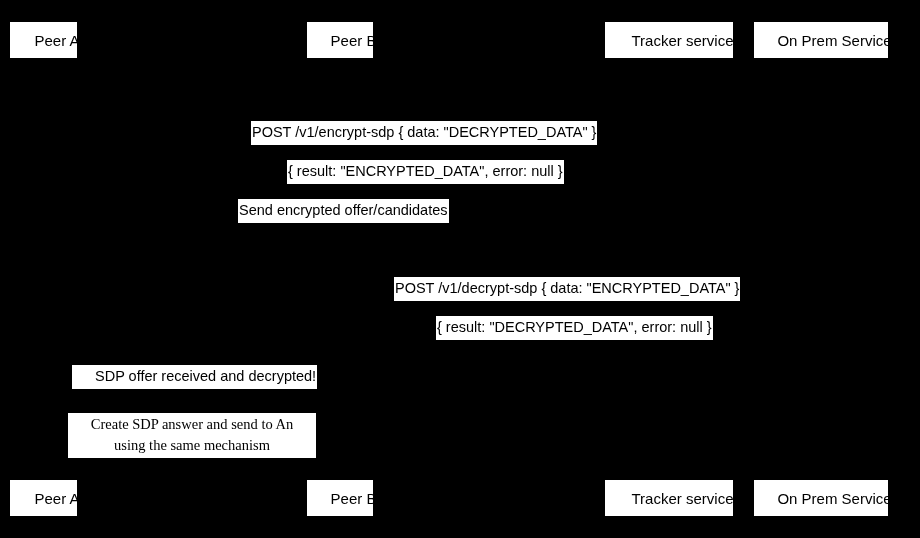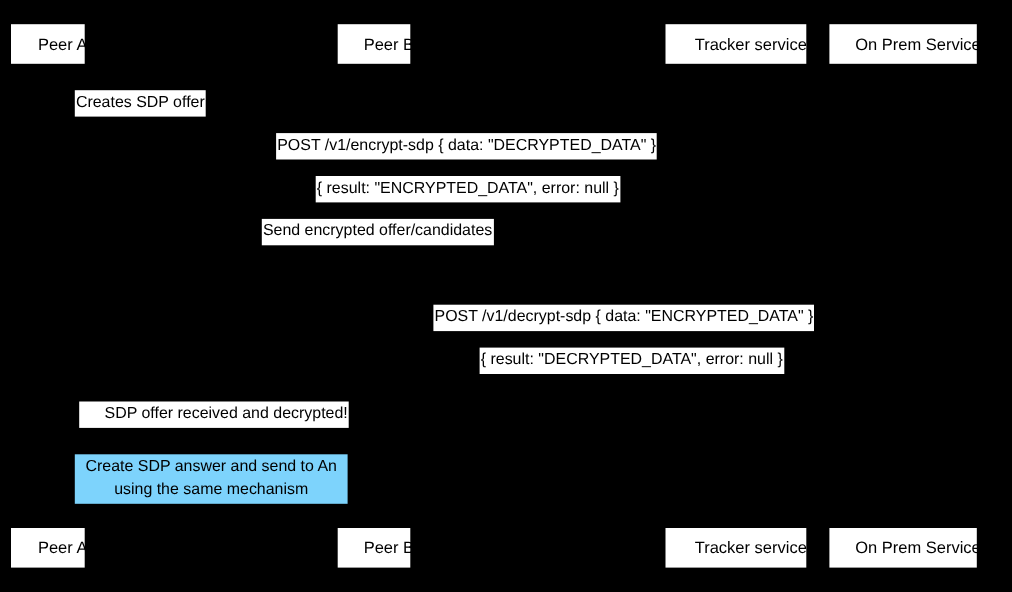--- a/index.html
+++ b/index.html
@@ -35,28 +35,29 @@
     color: #000000;
     font-size: 14.5px;
     line-height: 21px;
     white-space: nowrap;
     box-sizing: border-box;
     padding: 1px 1px 2px 1px;
     text-align: center;
   }
   .note-label {
     position: absolute;
-    background: #7dd3fc;
+    background: #ffffff;
     color: #000000;
     font-size: 14.5px;
     line-height: 21px;
     box-sizing: border-box;
     padding: 1px 1px 2px 1px;
     text-align: center;
     white-space: pre-line;
+    font-family: Liberation Serif, serif;
   }
   .lifeline {
     position: absolute;
     width: 1px;
     background: #000000;
   }
 </style>
 </head>
 <body>
 
@@ -73,21 +74,20 @@
   <div class="lifeline-box" style="left:307px; top:22px; width:66px; height:36px;">
     <span>Peer B</span>
   </div>
   <div class="lifeline-box" style="left:605px; top:22px; width:128px; height:36px;">
     <span>Tracker service</span>
   </div>
   <div class="lifeline-box" style="left:754px; top:22px; width:134px; height:36px;">
     <span>On Prem Service</span>
   </div>
 
-  <div class="msg-label" style="left:68px; top:82px;">Creates SDP offer</div>
 
   <div class="msg-label" style="left:251px; top:121px;">POST /v1/encrypt-sdp { data: "DECRYPTED_DATA" }</div>
 
   <div class="msg-label" style="left:287px; top:160px;">{ result: "ENCRYPTED_DATA", error: null }</div>
 
   <div class="msg-label" style="left:238px; top:199px;">Send encrypted offer/candidates</div>
 
 
   <div class="msg-label" style="left:394px; top:277px;">POST /v1/decrypt-sdp { data: "ENCRYPTED_DATA" }</div>
 

